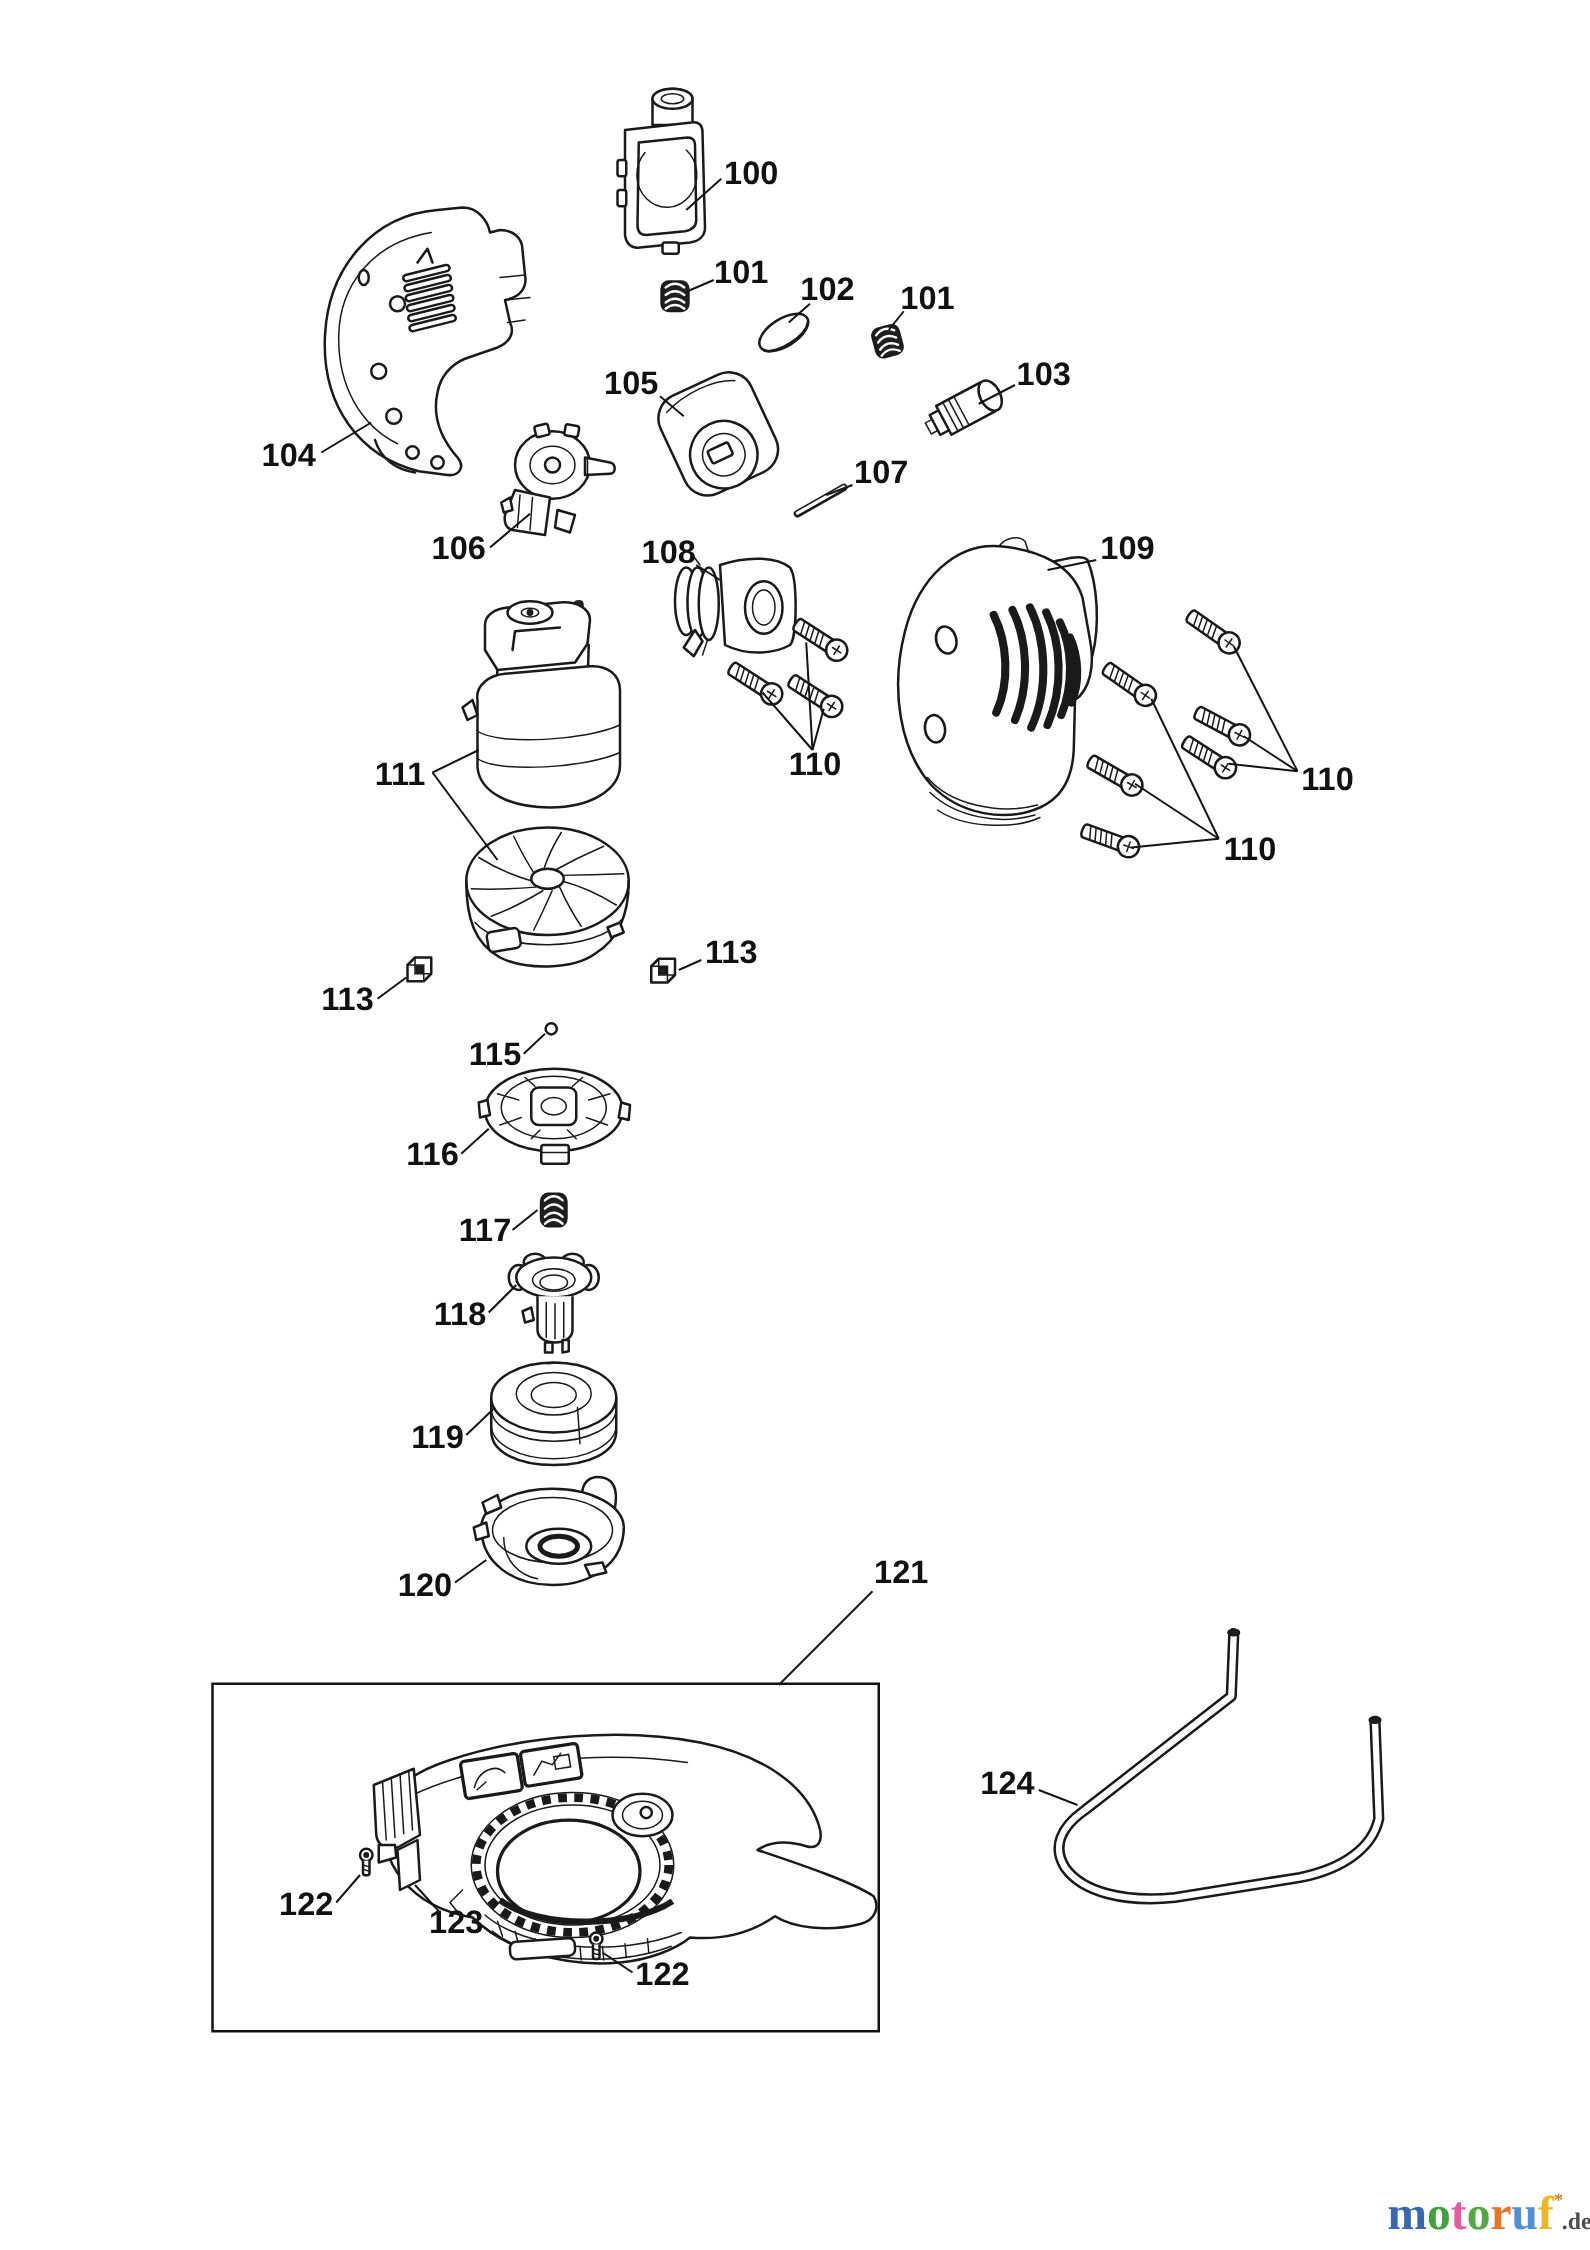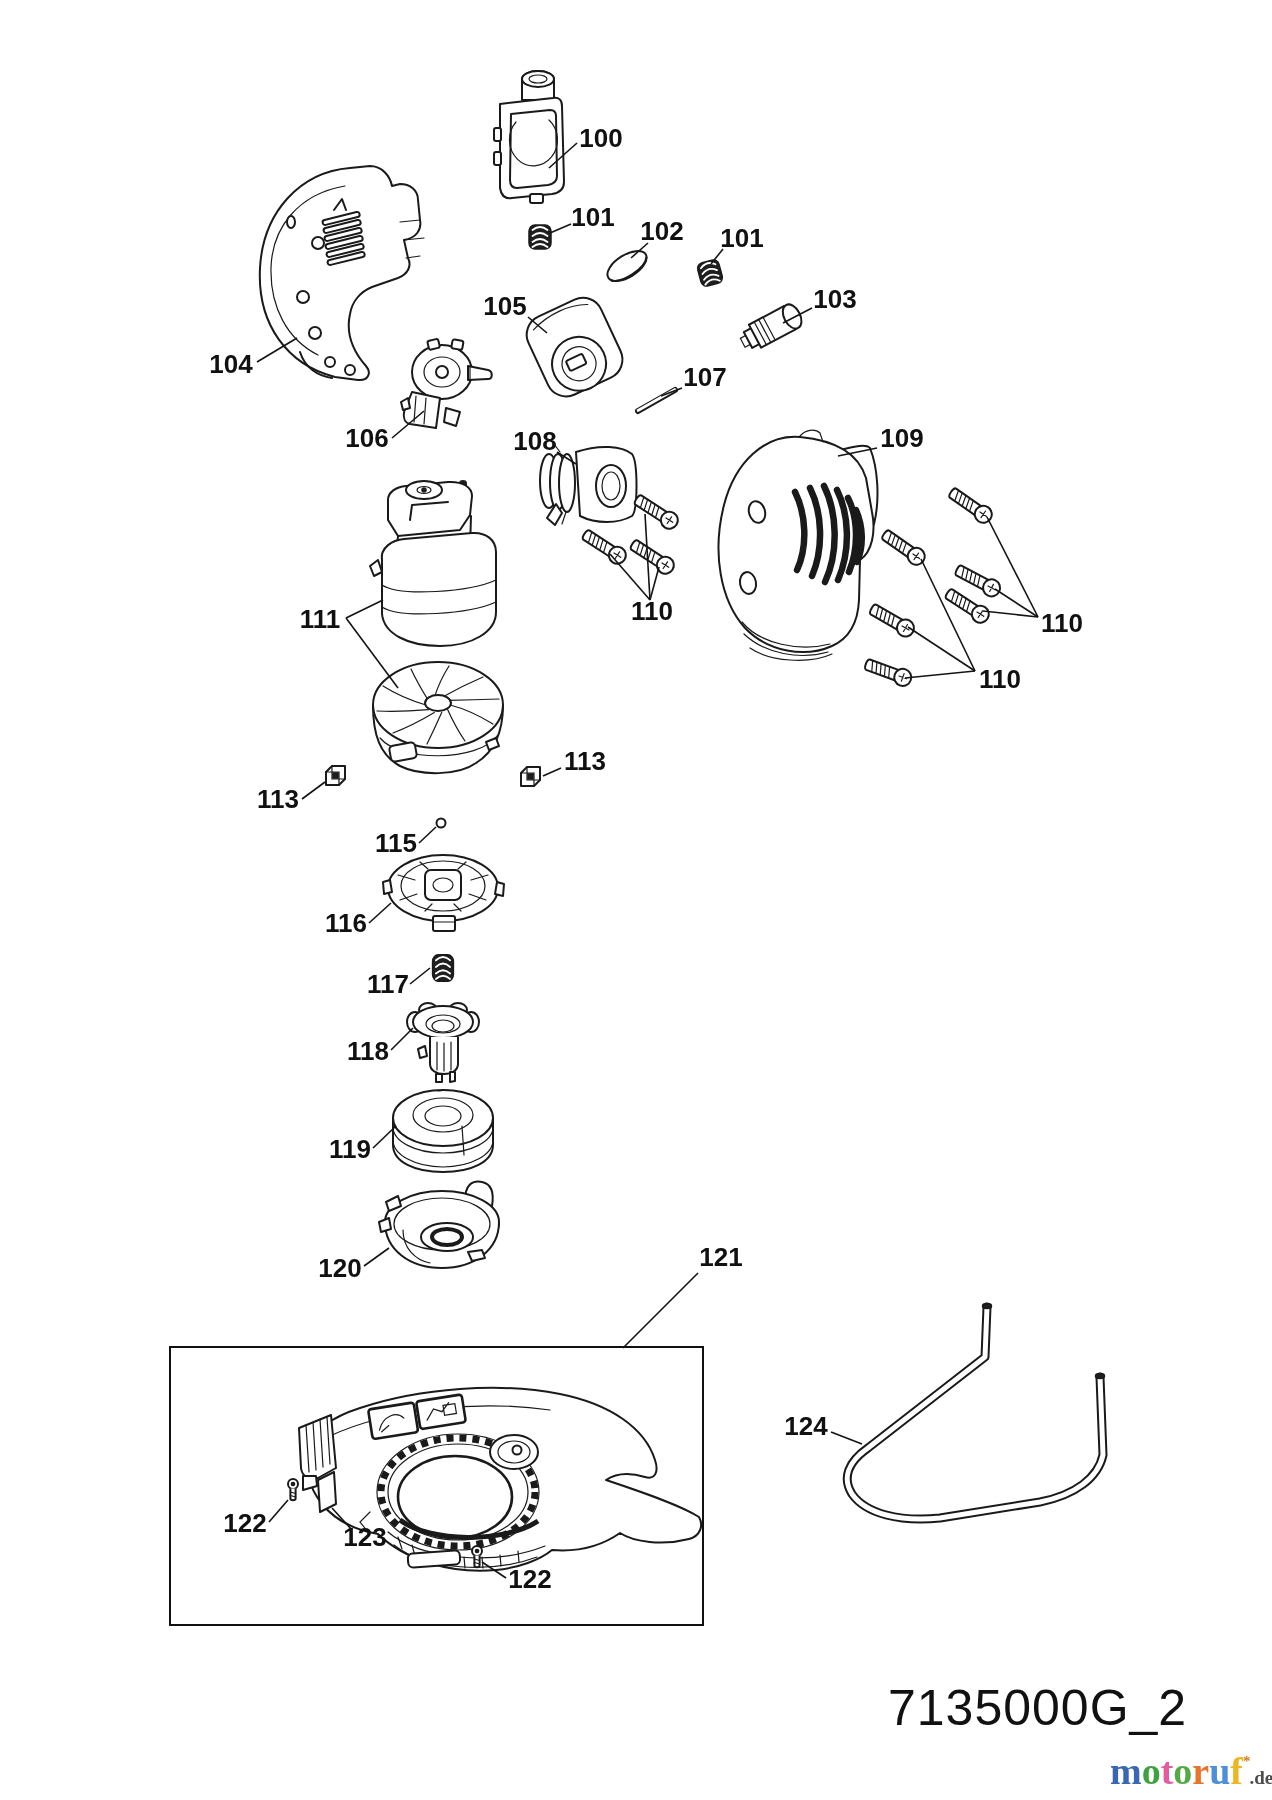--- a/index.html
+++ b/index.html
@@ -362,18 +362,17 @@
         <text x="245" y="1532" class="callout">122</text>
         <line x1="352" y1="1530" x2="332" y2="1508" class="leader"></line>
         <text x="365" y="1546" class="callout">123</text>
         <line x1="506" y1="1578" x2="482" y2="1562" class="leader"></line>
         <text x="530" y="1588" class="callout">122</text>
         <line x1="831" y1="1432" x2="862" y2="1444" class="leader"></line>
         <text x="806" y="1435" class="callout">124</text>
       </g>
 </svg>
 
-<div id="code">7135000G_2</div>
 
 <div id="logo">
   <span id="logo-letters"><span class="lt" style="color: rgb(58, 103, 177);">m</span><span class="lt" style="color: rgb(63, 161, 63);">o</span><span class="lt" style="color: rgb(229, 91, 160);">t</span><span class="lt" style="color: rgb(84, 168, 70);">o</span><span class="lt" style="color: rgb(232, 116, 44);">r</span><span class="lt" style="color: rgb(79, 143, 214);">u</span><span class="lt" style="color: rgb(237, 183, 35);">f</span><span class="lt star" style="color: rgb(201, 130, 42);">*</span></span><span class="de" style="color: rgb(76, 76, 76);">.de</span>
 </div>
 </div>
 
 </body></html>

